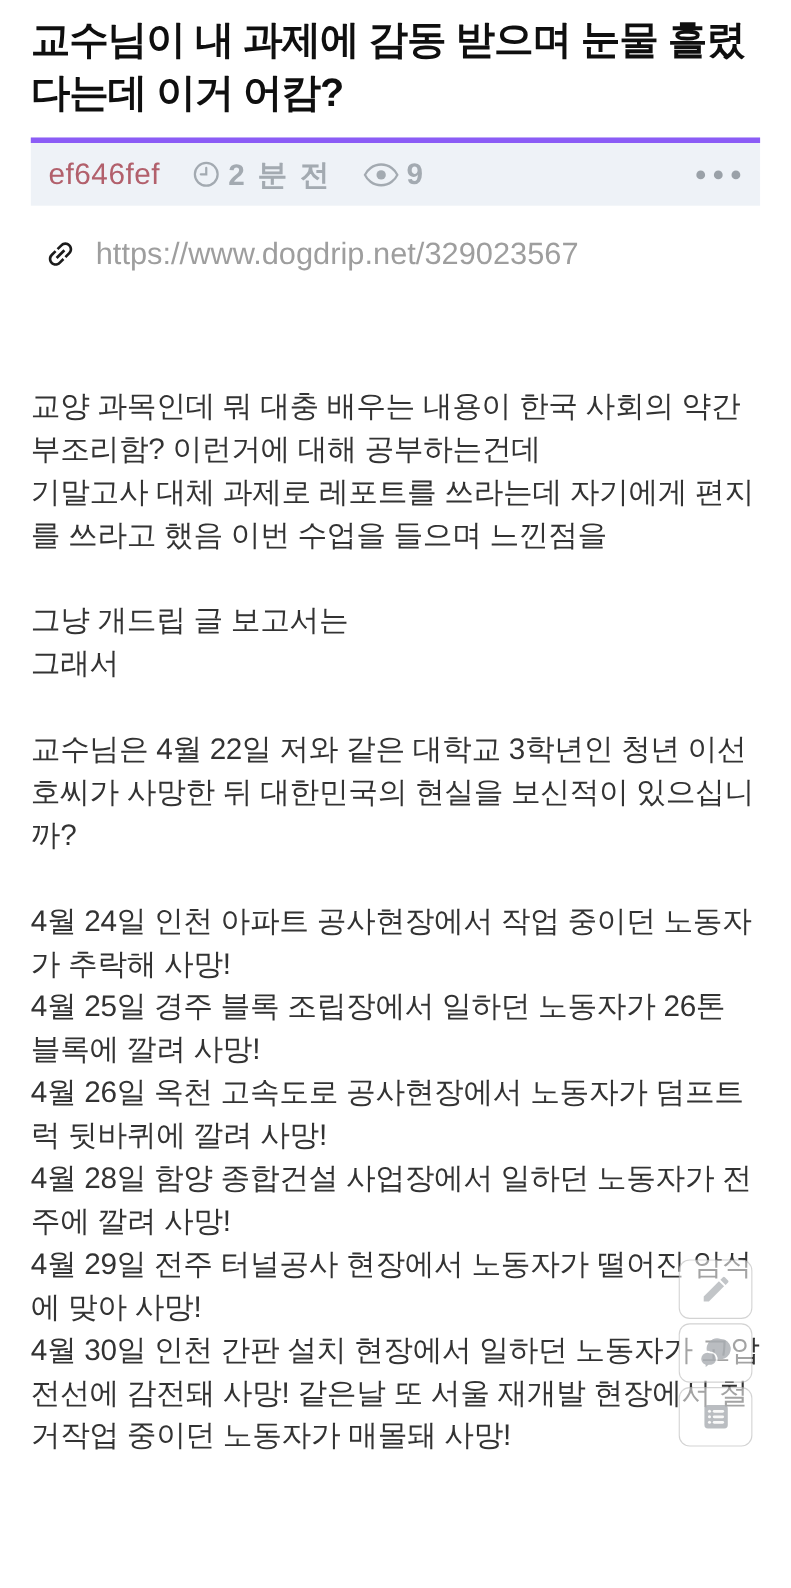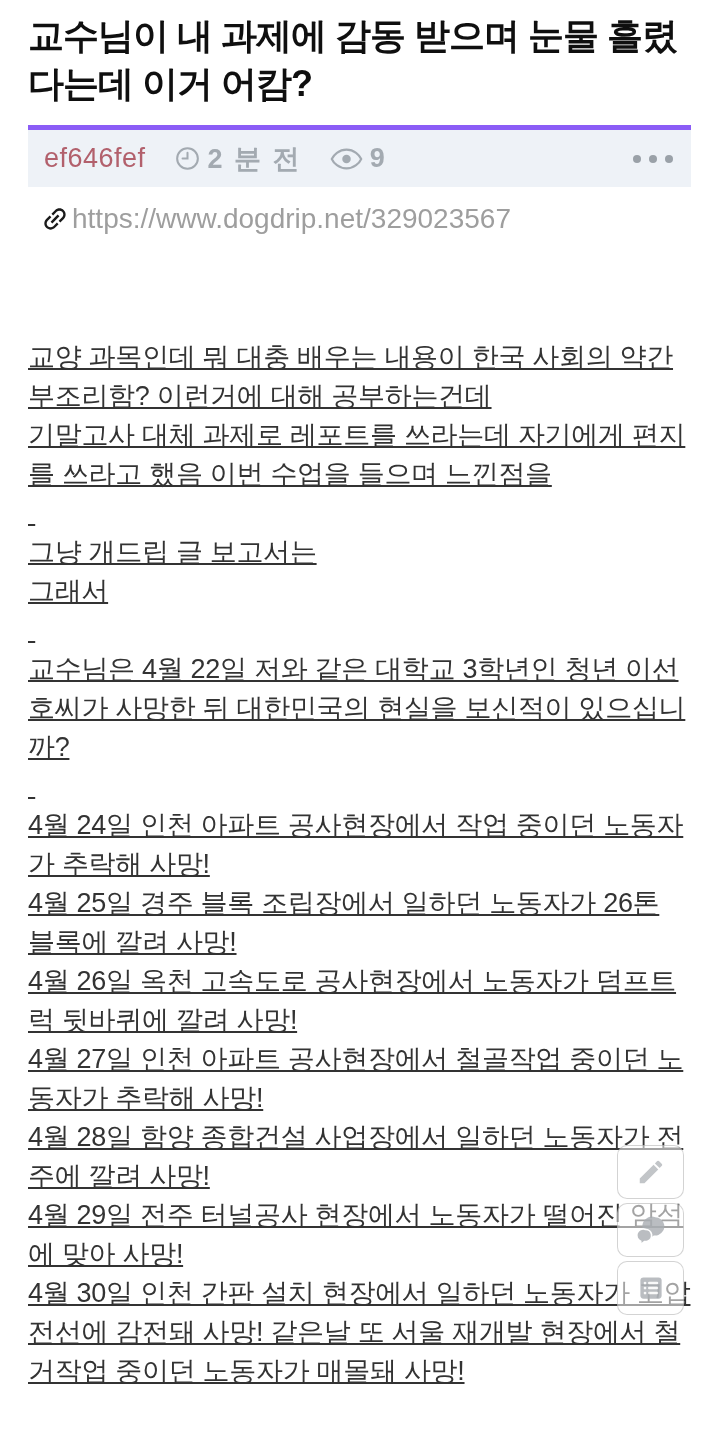--- a/index.html
+++ b/index.html
@@ -62,44 +62,44 @@
     cursor: pointer;
   }
   .more-menu .dot {
     width: 8px; height: 8px;
     border-radius: 50%;
     background: #9aa1a8;
   }
 
   
   .link-row {
-    margin-top: 16px;
-    display: flex;
-    align-items: center;
-    gap: 2px;
+    margin-top: 28px;
+    display: flex;
+    align-items: center;
+    gap: 17px;
     padding-left: 12px;
   }
   .link-row svg { display: block; flex: 0 0 auto; }
   .source-link {
     font-size: 28px;
     color: #9e9e9e;
     text-decoration: none;
     white-space: nowrap;
     overflow: hidden;
   }
 
   
   .post-body {
     margin-top: 103px;
     font-size: 27px;
     line-height: 39px;
     color: #333333;
     letter-spacing: -0.3px;
   }
-  .body-line { min-height: 39px; text-decoration: underline; }
+  .body-line { min-height: 39px; }
 
   
   .fab-stack {
     position: absolute;
     top: 1145px;
     right: 35px;
     display: flex;
     flex-direction: column;
     gap: 4px;
     z-index: 5;
@@ -170,21 +170,20 @@
       <div class="body-line">기말고사 대체 과제로 레포트를 쓰라는데 자기에게 편지를 쓰라고 했음 이번 수업을 들으며 느낀점을</div>
       <div class="body-line">&nbsp;</div>
       <div class="body-line">그냥 개드립 글 보고서는</div>
       <div class="body-line">그래서</div>
       <div class="body-line">&nbsp;</div>
       <div class="body-line">교수님은 4월 22일 저와 같은 대학교 3학년인 청년 이선호씨가 사망한 뒤 대한민국의 현실을 보신적이 있으십니까?</div>
       <div class="body-line">&nbsp;</div>
       <div class="body-line">4월 24일 인천 아파트 공사현장에서 작업 중이던 노동자가 추락해 사망!</div>
       <div class="body-line">4월 25일 경주 블록 조립장에서 일하던 노동자가 26톤 블록에 깔려 사망!</div>
       <div class="body-line">4월 26일 옥천 고속도로 공사현장에서 노동자가 덤프트럭 뒷바퀴에 깔려 사망!</div>
-      <div class="body-line">4월 27일 인천 아파트 공사현장에서 철골작업 중이던 노동자가 추락해 사망!</div>
       <div class="body-line">4월 28일 함양 종합건설 사업장에서 일하던 노동자가 전주에 깔려 사망!</div>
       <div class="body-line">4월 29일 전주 터널공사 현장에서 노동자가 떨어진 암석에 맞아 사망!</div>
       <div class="body-line">4월 30일 인천 간판 설치 현장에서 일하던 노동자가 고압전선에 감전돼 사망! 같은날 또 서울 재개발 현장에서 철거작업 중이던 노동자가 매몰돼 사망!</div>
     </div>
 
 </div>
 
 <div class="fab-stack">
 
   <button class="fab">

